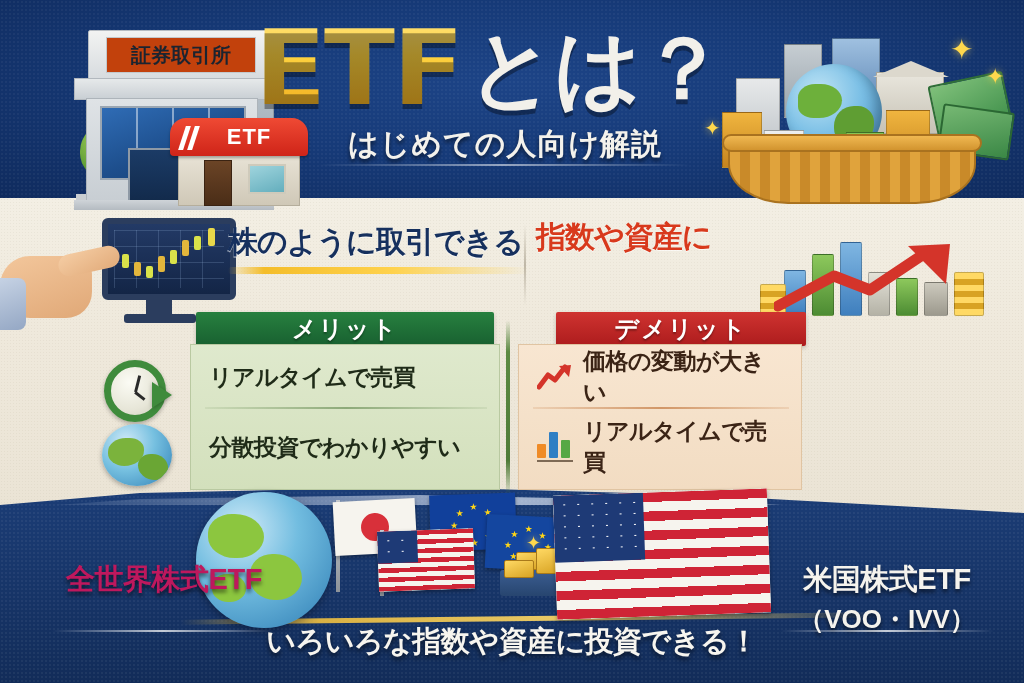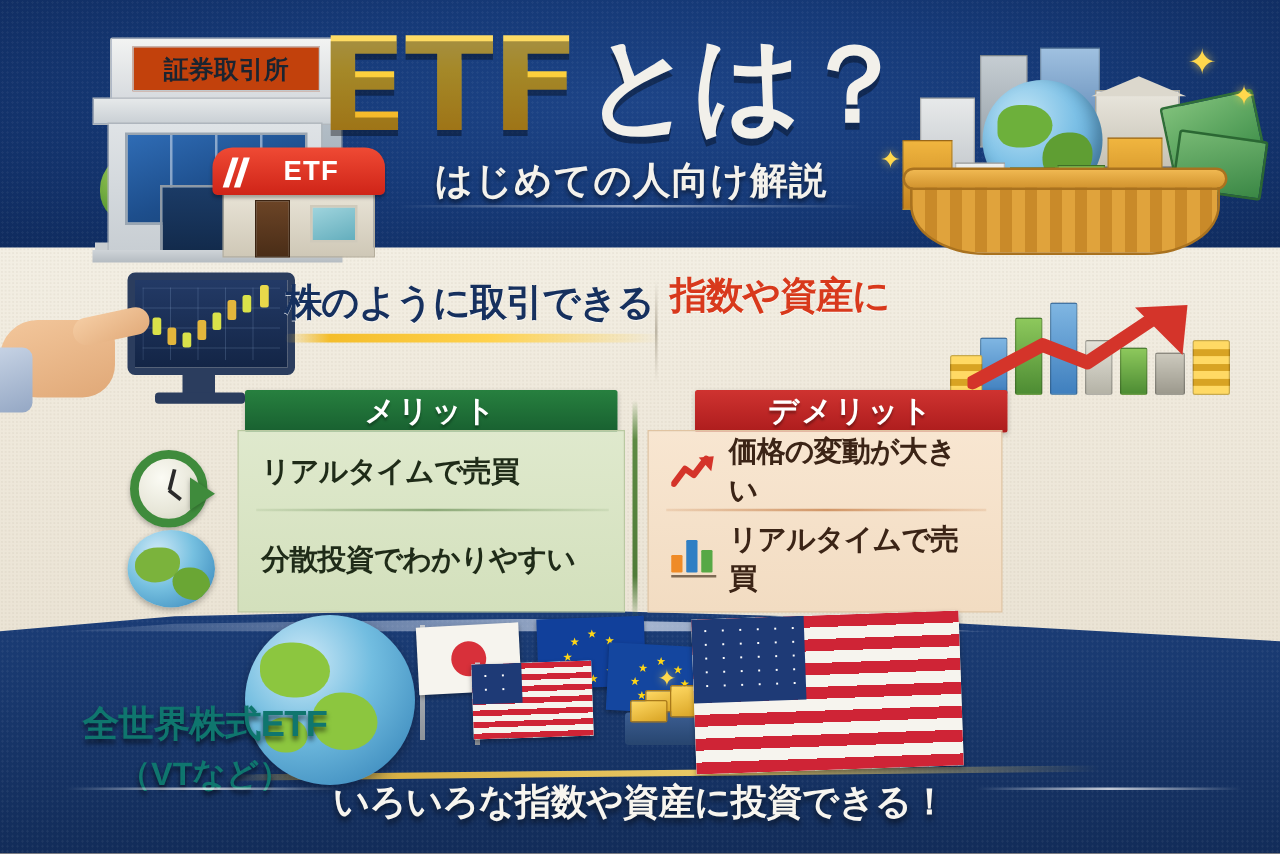--- a/index.html
+++ b/index.html
@@ -194,21 +194,21 @@
   .flag-us-small{left:378px;top:530px;width:96px;height:60px;background:#f6f4ee;transform:rotate(-2deg);overflow:hidden;}
   .flag-us-big{left:555px;top:492px;width:214px;height:124px;background:#f6f4ee;transform:rotate(-2deg);overflow:hidden;}
   .us-stripes{position:absolute;inset:0;background:repeating-linear-gradient(180deg,#cf2436 0 7.6923%,#f6f4ee 7.6923% 15.3846%);}
   .us-canton{position:absolute;left:0;top:0;width:42%;height:53.8%;background:#1e3a76;}
   .us-canton:after{content:"";position:absolute;inset:4px;
     background-image:radial-gradient(#fff 1.1px,transparent 1.2px);background-size:14px 11px;}
   .flag-pole{position:absolute;width:4px;background:linear-gradient(180deg,#c9cdd2,#8d939a);}
   .gold{position:absolute;border-radius:2px;background:linear-gradient(160deg,#ffd964,#d8a323);border:1px solid #a9791a;}
   .cart{position:absolute;left:500px;top:570px;width:82px;height:26px;background:linear-gradient(180deg,#3c5e92,#27456f);border-radius:3px;}
 
-  .lbl-left{position:absolute;left:34px;top:560px;width:260px;text-align:center;color:#0f766e;}
+  .lbl-left{position:absolute;left:34px;top:560px;width:260px;text-align:center;color:#be185d;}
   .lbl-right{position:absolute;left:762px;top:560px;width:250px;text-align:center;color:#f5f3ed;}
   .lbl-left .l1,.lbl-right .l1{font-size:29px;font-weight:bold;letter-spacing:-.5px;text-shadow:0 3px 4px rgba(0,0,0,.6);}
   .lbl-left .l2,.lbl-right .l2{font-size:26px;font-weight:bold;margin-top:2px;text-shadow:0 3px 4px rgba(0,0,0,.6);}
   .lbl-rule{position:absolute;height:2px;background:linear-gradient(90deg,rgba(255,255,255,0),rgba(255,255,255,.75),rgba(255,255,255,0));}
 
   .bottom-caption{position:absolute;left:252px;top:622px;width:520px;text-align:center;
     color:#f7f5ef;font-size:29px;font-weight:bold;letter-spacing:-.5px;text-shadow:0 3px 5px rgba(0,0,0,.6);}
 </style>
 </head>
 <body>
@@ -421,21 +421,24 @@
   <span class="spark" style="left:576px;top:560px;font-size:22px;">✦</span>
   <span class="spark" style="left:526px;top:534px;font-size:18px;">✦</span>
 
   <div class="flag flag-us-big">
     <div class="us-stripes"></div>
       <div class="us-canton"></div>
   </div>
 
   <div class="lbl-left">
     <div class="l1">全世界株式ETF</div>
-    <div class="l2">（VTなど）</div>
   </div>
   <div class="lbl-rule" style="left:52px;top:630px;width:222px;"></div>
 
+  <div class="lbl-right">
+    <div class="l1">米国株式ETF</div>
+    <div class="l2">（VOO・IVV）</div>
+  </div>
   <div class="lbl-rule" style="left:780px;top:630px;width:214px;"></div>
 
   <div class="bottom-caption">いろいろな指数や資産に投資できる！</div>
 
 </div>
 
 </body></html>

